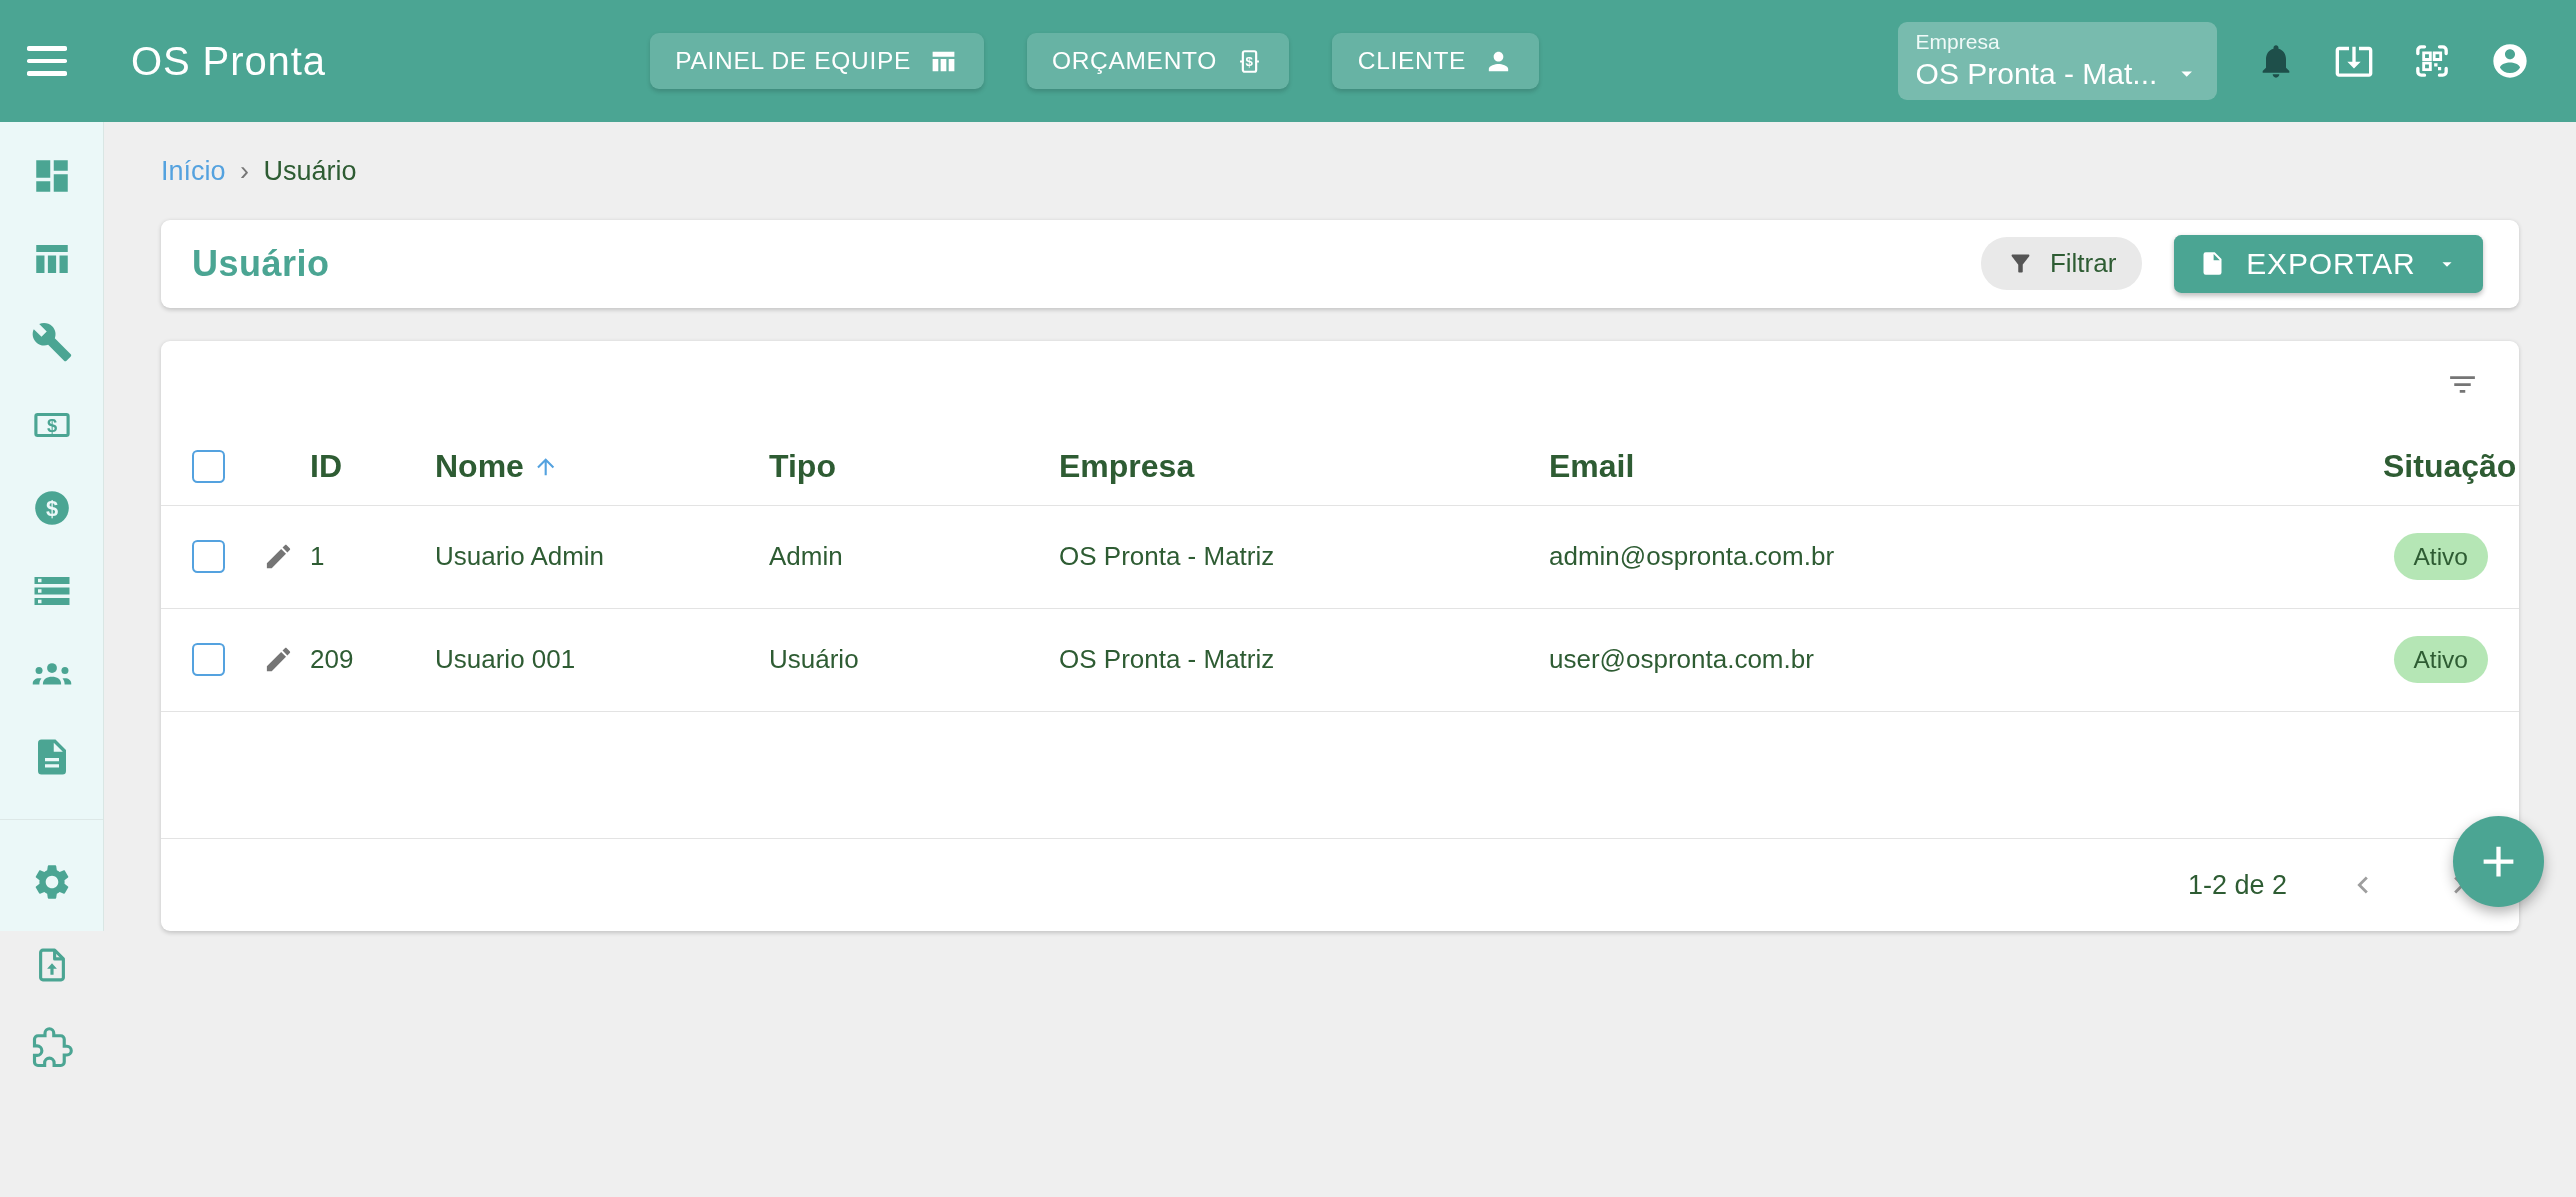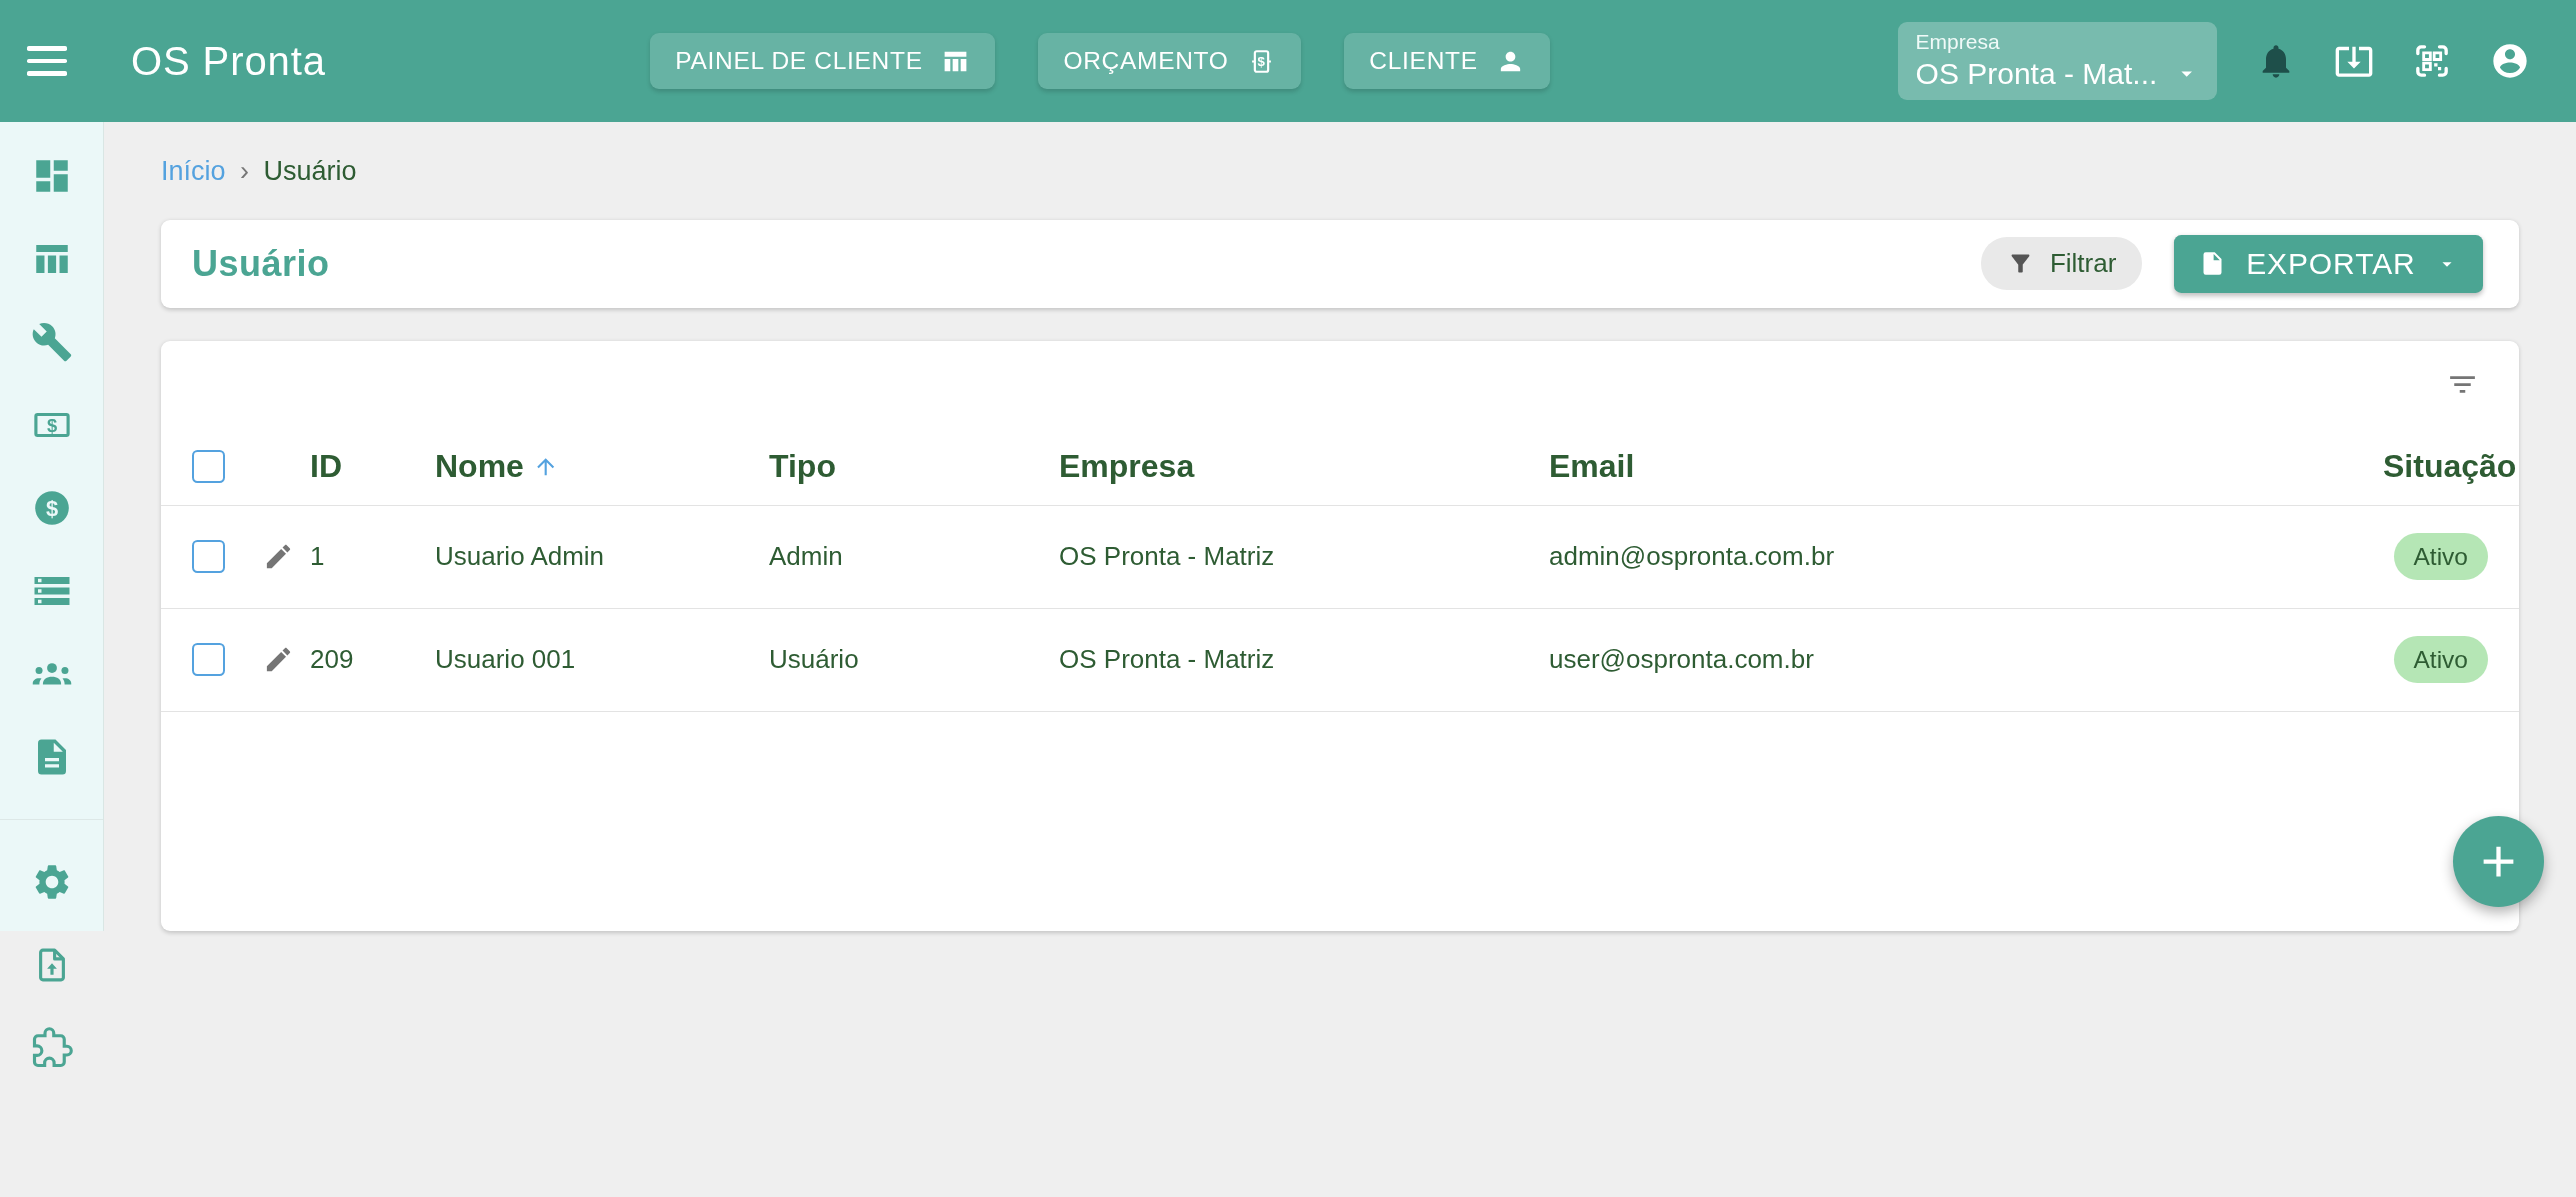--- a/index.html
+++ b/index.html
@@ -111,21 +111,21 @@
   <header class="appbar">
     <button class="hamburger">
       <span></span>
         <span></span>
         <span></span>
     </button>
     <div class="logo">OS Pronta</div>
 
     <nav class="nav">
       <button class="nav-btn">
-        <span>PAINEL DE CLIENTE</span>
+        <span>PAINEL DE EQUIPE</span>
         <svg viewBox="0 0 24 24" fill="currentColor">
           <path d="M3 4h18v4H3zM3 10h4.7v10H3zM9.65 10h4.7v10h-4.7zM16.3 10H21v10h-4.7z"></path>
           </svg>
       </button>
       <button class="nav-btn">
         <span>ORÇAMENTO</span>
         <svg viewBox="0 0 24 24" style="font-size:27px">
           <rect x="6.5" y="3.5" width="11" height="17" rx="1.5" fill="none" stroke="currentColor" stroke-width="1.8"></rect>
           <path d="M4.2 12h2.3M17.5 12h2.3" stroke="currentColor" stroke-width="1.8"></path>
           <text x="12" y="16" font-size="11" font-weight="bold" text-anchor="middle" fill="currentColor">$</text>
@@ -329,20 +329,33 @@
           <span>209</span>
           <span>Usuario 001</span>
           <span>Usuário</span>
           <span>OS Pronta - Matriz</span>
           <span>user@ospronta.com.br</span>
           <span class="badge">Ativo</span>
         </div>
 
         <div class="tspacer"></div>
 
+        <div class="tfoot">
+          <span>1-2 de 2</span>
+          <button class="pg-btn">
+            <svg viewBox="0 0 24 24" fill="currentColor">
+              <path d="M15.4 7.4 14 6l-6 6 6 6 1.4-1.4L10.8 12z"></path>
+              </svg>
+          </button>
+          <button class="pg-btn">
+            <svg viewBox="0 0 24 24" fill="currentColor">
+              <path d="M8.6 16.6 10 18l6-6-6-6-1.4 1.4 4.6 4.6z"></path>
+              </svg>
+          </button>
+        </div>
       </section>
 
     </main>
   </div>
 
   <button class="fab">
     <svg viewBox="0 0 24 24" fill="#fff">
       <path d="M19 13h-6v6h-2v-6H5v-2h6V5h2v6h6z"></path>
       </svg>
   </button>

